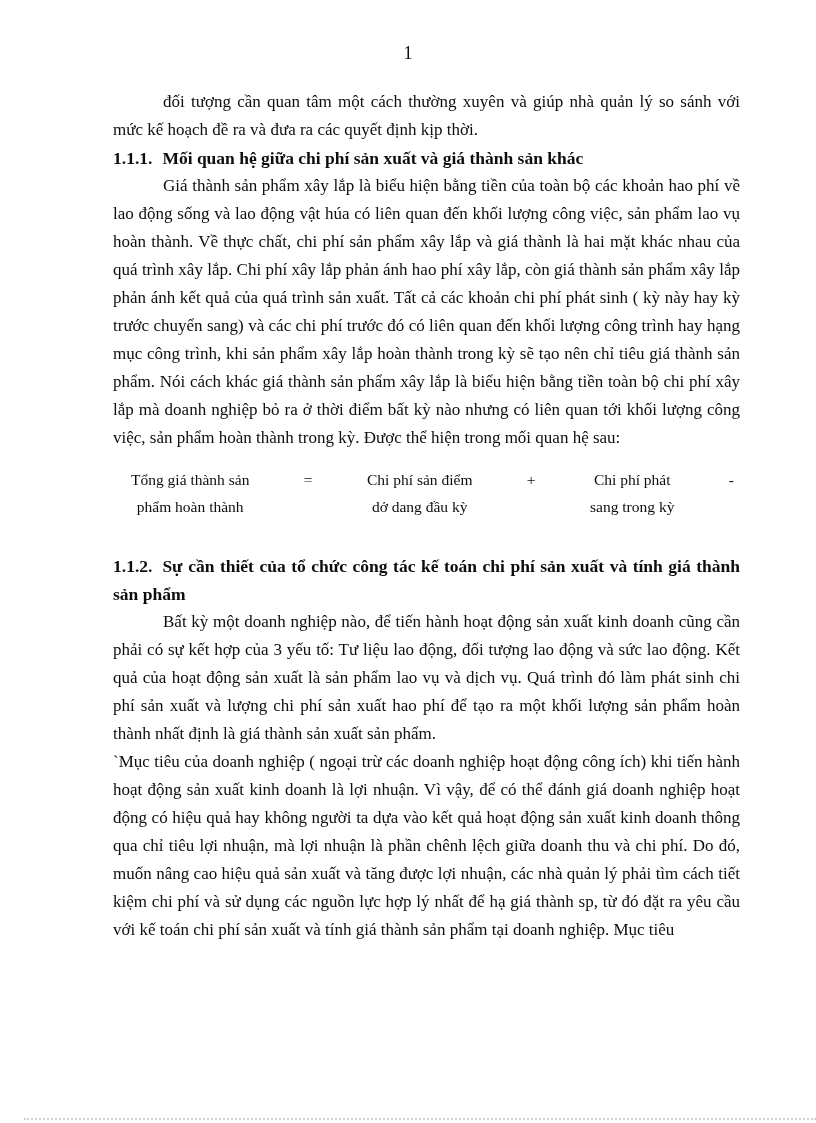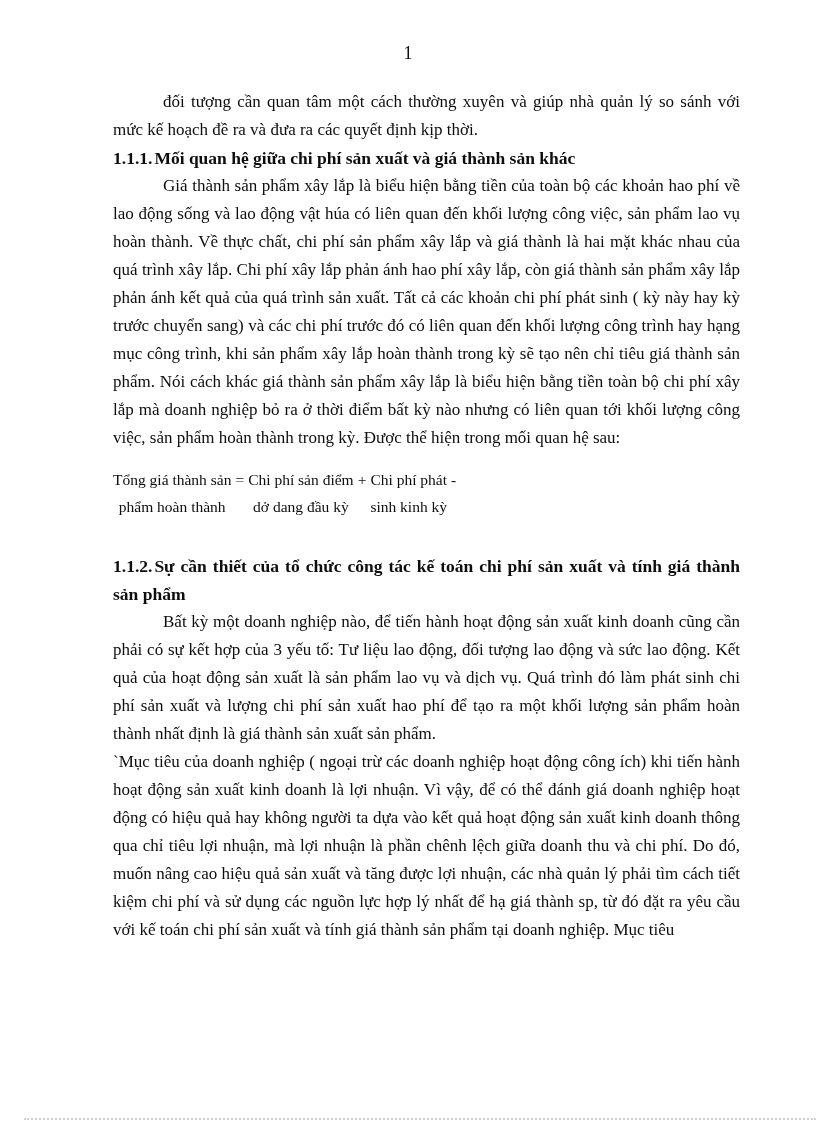--- a/index.html
+++ b/index.html
@@ -35,26 +35,27 @@
     text-indent: 50px;
   }
   .heading {
     margin: 0;
     font-weight: bold;
     font-size: 17.5px;
     line-height: 28px;
     text-align: justify;
   }
   .heading .h-num {
-    margin-right: 2px;
+    margin-right: 10px;
   }
   .formula {
     display: flex;
+    justify-content: space-between;
     align-items: flex-start;
-    margin: 14px 2px 32px 0;
+    margin: 14px 2px 32px 18px;
     font-size: 15.5px;
     line-height: 27px;
     text-align: center;
   }
   .formula .term div {
     white-space: nowrap;
   }
   .formula .op {
     padding: 0 4px;
   }
@@ -88,21 +89,21 @@
         <div>phẩm hoàn thành</div>
       </div>
       <div class="op">=</div>
       <div class="term">
         <div>Chi phí sản điểm</div>
         <div>dở dang đầu kỳ</div>
       </div>
       <div class="op">+</div>
       <div class="term">
         <div>Chi phí phát</div>
-        <div>sinh kinh kỳ</div>
+        <div>sang trong kỳ</div>
       </div>
       <div class="op">-</div>
     </div>
 
     <h3 class="heading"><span class="h-num">1.1.2.</span><span>Sự cần thiết của tổ chức công tác kế toán chi phí sản xuất và tính giá thành sản phẩm</span></h3>
 
     <p class="para indent">Bất kỳ một doanh nghiệp nào, để tiến hành hoạt động sản xuất kinh doanh cũng cần phải có sự kết hợp của 3 yếu tố: Tư liệu lao động, đối tượng lao động và sức lao động. Kết quả của hoạt động sản xuất là sản phẩm lao vụ và dịch vụ. Quá trình đó làm phát sinh chi phí sản xuất và lượng chi phí sản xuất hao phí để tạo ra một khối lượng sản phẩm hoàn thành nhất định là giá thành sản xuất sản phẩm.</p>
 
     <p class="para">`Mục tiêu của doanh nghiệp ( ngoại trừ các doanh nghiệp hoạt động công ích) khi tiến hành hoạt động sản xuất kinh doanh là lợi nhuận. Vì vậy, để có thể đánh giá doanh nghiệp hoạt động có hiệu quả hay không người ta dựa vào kết quả hoạt động sản xuất kinh doanh thông qua chỉ tiêu lợi nhuận, mà lợi nhuận là phần chênh lệch giữa doanh thu và chi phí. Do đó, muốn nâng cao hiệu quả sản xuất và tăng được lợi nhuận, các nhà quản lý phải tìm cách tiết kiệm chi phí và sử dụng các nguồn lực hợp lý nhất để hạ giá thành sp, từ đó đặt ra yêu cầu với kế toán chi phí sản xuất và tính giá thành sản phẩm tại doanh nghiệp.  Mục tiêu</p>
 

